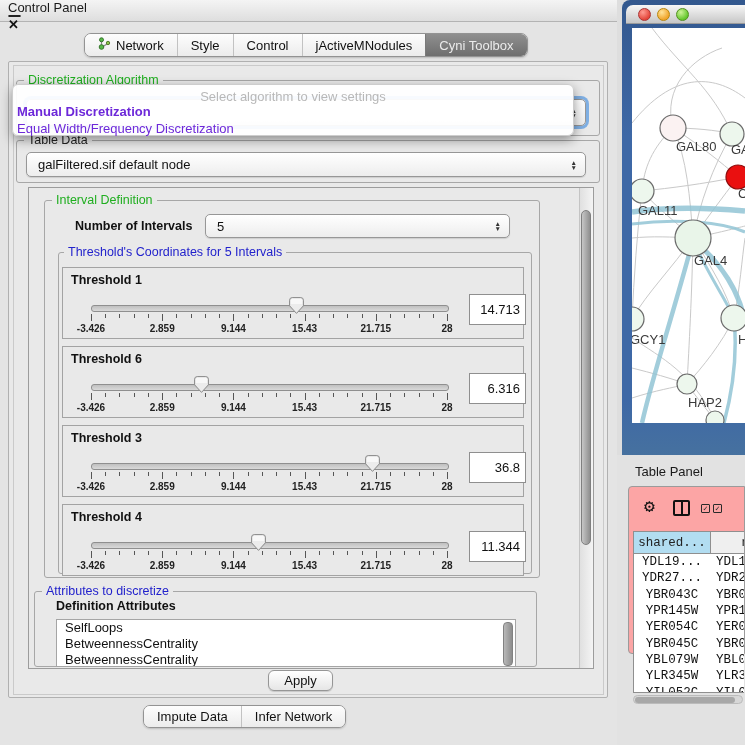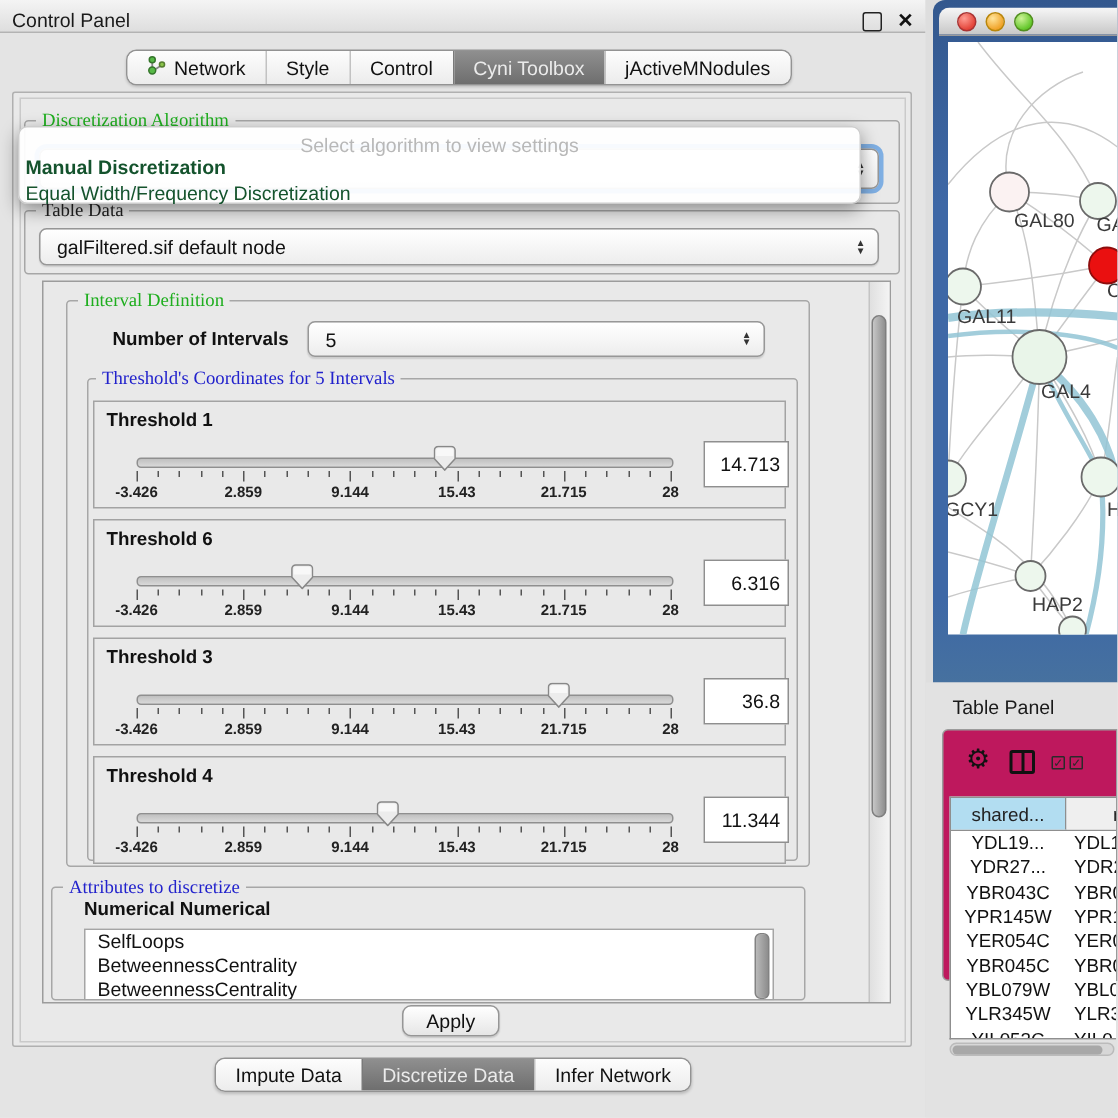--- a/index.html
+++ b/index.html
@@ -2,48 +2,48 @@
 <html><head>
 <meta charset="utf-8">
 <style>
   html,body{margin:0;padding:0;}
   body{width:745px;height:745px;position:relative;overflow:hidden;
        font-family:"Liberation Sans",sans-serif;background:#e4e4e4;color:#111;
        -webkit-font-smoothing:antialiased;}
   .abs{position:absolute;box-sizing:border-box;}
   
   #titlebar{left:0;top:0;width:617px;height:22px;background:linear-gradient(#f4f4f4,#dedede);
-            border-bottom:1px solid #b3b3b3;display:flex;align-items:flex-end;padding:0 8px;font-size:13px;color:#1a1a1a;}
+            border-bottom:1px solid #b3b3b3;display:flex;align-items:flex-start;padding:0 8px;font-size:13px;color:#1a1a1a;flex-direction:column;}
   #titlebar .spacer{flex:1}
   .icon-float{width:11px;height:11px;border:1.5px solid #222;border-radius:2px;margin-right:10px;}
   .icon-close{font-weight:bold;font-size:13px;color:#111;}
   .icon-close::before{content:"✕";}
   .seg-control{display:flex;border:1px solid #939393;border-radius:7px;overflow:hidden;
                background:linear-gradient(#fff,#e9e9e9);box-shadow:0 1px 2px rgba(0,0,0,.18);}
   .seg{padding:3px 13px;font-size:13px;color:#111;border-left:1px solid #c2c2c2;display:flex;
        align-items:center;gap:5px;background:linear-gradient(#fdfdfd,#ececec);white-space:nowrap;}
   .seg:first-child{border-left:none;}
   .seg.selected{background:linear-gradient(#8f8f8f,#6e6e6e);color:#ebebeb;border-left-color:#7a7a7a;}
   #top-tabs{left:84px;top:33px;}
   #bottom-tabs{left:143px;top:705px;}
   #main-panel{left:8px;top:61px;width:600px;height:637px;border:1px solid #b0b0b0;background:#e9e9e9;border-radius:2px;}
   #inner-panel{left:13px;top:65px;width:591px;height:630px;border:1px solid #cacaca;}
   .group{border:1px solid #a7a7a7;border-radius:3px;}
-  .group-label{font-size:12.5px;background:#e9e9e9;padding:0 4px;white-space:nowrap;font-family:Liberation Serif, serif;}
+  .group-label{font-size:12.5px;background:#e9e9e9;padding:0 4px;white-space:nowrap;}
   .green{color:#1fae1f;} .blue{color:#2222cc;}
   .combo{border:1px solid #979797;border-radius:5px;background:linear-gradient(#ffffff,#ededed);
          display:flex;align-items:center;font-size:13px;color:#111;padding-left:11px;box-shadow:0 1px 1px rgba(0,0,0,.12);}
   .spin{margin-left:auto;margin-right:8px;display:flex;flex-direction:column;align-items:center;
         font-size:6.5px;color:#333;line-height:5px;}
   .spin::before{content:"▲";} .spin::after{content:"▼";}
   #algo-combo{left:26px;top:99px;width:560px;height:27px;box-shadow:0 0 0 3px rgba(108,165,226,.85);z-index:4;}
   #algo-popup{left:12px;top:84px;width:562px;height:52px;background:rgba(255,255,255,.94);
               border:1px solid #cdcdcd;border-radius:6px;box-shadow:0 4px 12px rgba(0,0,0,.4);z-index:20;}
   #algo-popup .hint{position:absolute;left:0;right:0;top:4px;text-align:center;font-size:13px;color:#b8b8b8;}
-  .algo-item{position:absolute;left:4px;font-size:13px;color:#14532d;white-space:nowrap;}
+  .algo-item{position:absolute;left:4px;font-size:13px;color:#6d28d9;white-space:nowrap;}
   #scrollpane{left:28px;top:187px;width:566px;height:482px;border:1px solid #9c9c9c;background:#e9e9e9;}
   #vscroll-track{left:579px;top:188px;width:14px;height:480px;background:linear-gradient(90deg,#e0e0e0,#f4f4f4);
                  border-left:1px solid #c4c4c4;}
   #vscroll-thumb{left:581px;top:210px;width:10px;height:335px;border-radius:5px;border:1px solid #7f7f7f;
                  background:linear-gradient(90deg,#c6c6c6,#8f8f8f);}
   .threshold-panel{position:relative;height:70px;margin-bottom:7px;border:1px solid #a3a3a3;background:#e9e9e9;}
   .threshold-title{position:absolute;left:8px;top:5px;font-weight:bold;font-size:12.5px;}
   .track{position:absolute;left:28px;width:356px;top:37px;height:5px;border-radius:3px;
          background:linear-gradient(#c0c0c0,#d9d9d9);border:1px solid #8f8f8f;}
   .thumb{position:absolute;top:29px;width:15px;height:17px;}
@@ -64,21 +64,21 @@
               background:linear-gradient(180deg,#33588e 0%,#3e68a6 30%,#3e68a6 88%,#46719f 100%);}
   #net-titlebar{left:4px;top:5px;right:0;height:19px;background:linear-gradient(#f7f7f7,#c7c7c7);
                 border-radius:7px 0 0 0;border-bottom:1px solid #9a9a9a;display:flex;align-items:center;padding-left:12px;gap:6px;}
   .light{width:11px;height:11px;border-radius:50%;}
   .light.red{background:radial-gradient(circle at 35% 30%,#ff9c92,#e4453a 70%);border:1px solid #a33;}
   .light.yellow{background:radial-gradient(circle at 35% 30%,#ffe49a,#f0a42a 70%);border:1px solid #b8860b;}
   .light.green{background:radial-gradient(circle at 35% 30%,#cdf396,#64c72c 70%);border:1px solid #518f1e;}
   #net-canvas{left:632px;top:28px;width:113px;height:395px;background:#fff;}
   #table-section{left:617px;top:455px;width:128px;height:290px;background:#e2e2e2;}
   #table-panel-title{left:18px;top:9px;font-size:13px;color:#1a1a1a;}
-  #table-window{left:11px;top:31px;width:117px;height:168px;background:#be185d;border:1px solid #9b9b9b;border-radius:4px 0 0 4px;}
+  #table-window{left:11px;top:31px;width:117px;height:168px;background:#fca5a5;border:1px solid #9b9b9b;border-radius:4px 0 0 4px;font-family:Liberation Mono, monospace;}
   .icon-gear::before{content:"⚙";font-size:18px;color:#111;}
   .icon-columns{width:17px;height:16px;border:2px solid #111;border-radius:2px;
                 background:linear-gradient(#111,#111) center/2px 100% no-repeat;}
   .cbx{width:9px;height:9px;border:1.5px solid #2a2a2a;border-radius:1px;font-size:8px;line-height:8px;text-align:center;color:#2a2a2a;}
   .cbx::before{content:"✓";}
   #tbl{left:4px;top:44px;right:0;height:162px;background:#fff;border:1px solid #8f8f8f;border-right:none;overflow:hidden;}
   #tbl-header{display:flex;height:21px;border-bottom:1px solid #8f8f8f;font-size:12.5px;color:#222;}
   .hcell{display:flex;align-items:center;justify-content:center;border-right:1px solid #8f8f8f;flex:none;}
   .hcell.sel{background:#b2ddf1;} .hcell.plain{background:#efefef;}
   .trow{display:flex;height:16.3px;font-size:12.5px;align-items:center;}
@@ -105,25 +105,25 @@
           <circle cx="10" cy="6" r="1.7" fill="#8bc34a" stroke="#557d2f"></circle>
         </svg></span>
       <span>Network</span>
     </div>
     <div class="seg">
       <span>Style</span>
     </div>
     <div class="seg">
       <span>Control</span>
     </div>
+    <div class="seg">
+      <span>jActiveMNodules</span>
+    </div>
     <div class="seg selected">
       <span>Cyni Toolbox</span>
-    </div>
-    <div class="seg">
-      <span>jActiveMNodules</span>
     </div>
   </div>
 
 <div class="abs" id="main-panel"></div>
 <div class="abs" id="inner-panel"></div>
 
 <div class="abs group" style="left:16px;top:80px;width:584px;height:56px;"></div>
 <div class="abs group-label green" style="left:24px;top:73px;">Discretization Algorithm</div>
 <div class="abs combo" id="algo-combo">
   <span class="spin"></span>
@@ -321,38 +321,35 @@
       <div class="thumb" style="left: 187.818px;"><svg width="15" height="17" viewBox="0 0 15 17">
           <path d="M3.2,0.6 h8.6 a2.6,2.6 0 0 1 2.6,2.6 v5.6 L7.5,16.4 L0.6,8.8 V3.2 A2.6,2.6 0 0 1 3.2,0.6 Z" fill="#ececec" stroke="#888"></path>
           <path d="M3.4,1.8 h8.2 a1.6,1.6 0 0 1 1.6,1.6 v3.6 H1.8 V3.4 A1.6,1.6 0 0 1 3.4,1.8 Z" fill="#fafafa" opacity="0.85"></path>
         </svg></div>
       <div class="value-box">11.344</div>
     </div>
   </div>
 
 <div class="abs group" style="left:34px;top:591px;width:503px;height:76px;"></div>
 <div class="abs group-label blue" style="left:42px;top:584px;">Attributes to discretize</div>
-<div class="abs" style="left:56px;top:599px;font-weight:bold;font-size:12.5px;">Numerical Numerical</div>
+<div class="abs" style="left:56px;top:599px;font-weight:bold;font-size:12.5px;">Definition Attributes</div>
 <div class="abs" id="attr-list">
   <div id="attr-items">
       <div class="attr-item">SelfLoops</div>
       <div class="attr-item">BetweennessCentrality</div>
       <div class="attr-item">BetweennessCentrality</div>
     </div>
   <div id="attr-scroll"></div>
 </div>
 
 <div class="abs button" style="left:268px;top:670px;width:65px;height:21px;">Apply</div>
 
 <div class="abs seg-control" id="bottom-tabs">
     <div class="seg">
       <span>Impute Data</span>
-    </div>
-    <div class="seg selected">
-      <span>Discretize Data</span>
     </div>
     <div class="seg">
       <span>Infer Network</span>
     </div>
   </div>
 
 <div class="abs" id="right-bg"></div>
 
 <div class="abs" id="net-window">
   <div class="abs" id="net-titlebar">

